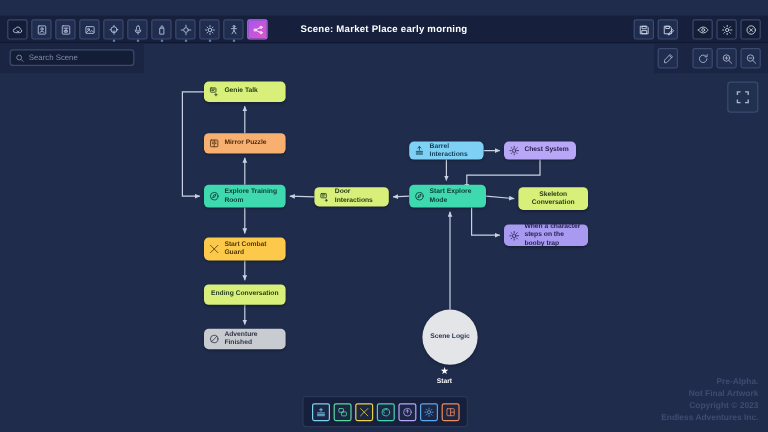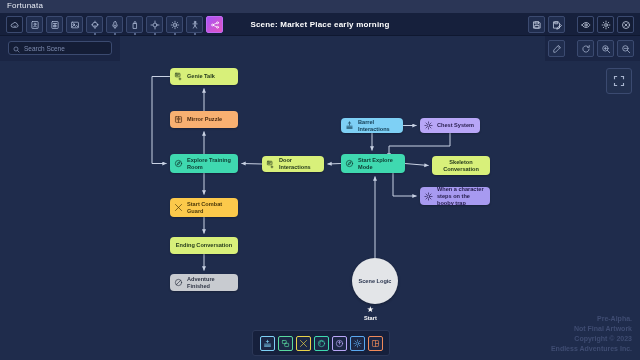--- a/index.html
+++ b/index.html
@@ -174,23 +174,20 @@
     font-size: 7px; font-weight: bold; line-height: 1.42;
     color: #3f4c72;
     pointer-events: none;
   }
 </style>
 </head>
 <body>
 
 <div id="app">
 
-  <div class="titlebar">
-    <span class="titlebar-text">Fortunata</span>
-  </div>
 
   <div class="toolbar">
     <div class="tb-group tb-left" id="tb-left">
         <div class="tb-btn dark" title="Cloud Save" style="color: rgb(179, 192, 220);">
           <svg width="10" height="10" viewBox="0 0 16 16" fill="none" stroke="currentColor" stroke-width="1.2" stroke-linecap="round" stroke-linejoin="round">
             <path d="M4.2 11.5a2.6 2.6 0 0 1 .3-5.2 3.6 3.6 0 0 1 6.9.6 2.4 2.4 0 0 1-.4 4.6z"></path>
             <path d="M6.6 9.2 8 10.6l1.4-1.4"></path>
           </svg>
         </div>
         <div class="tb-btn" title="Characters" style="color: rgb(179, 192, 220);">

